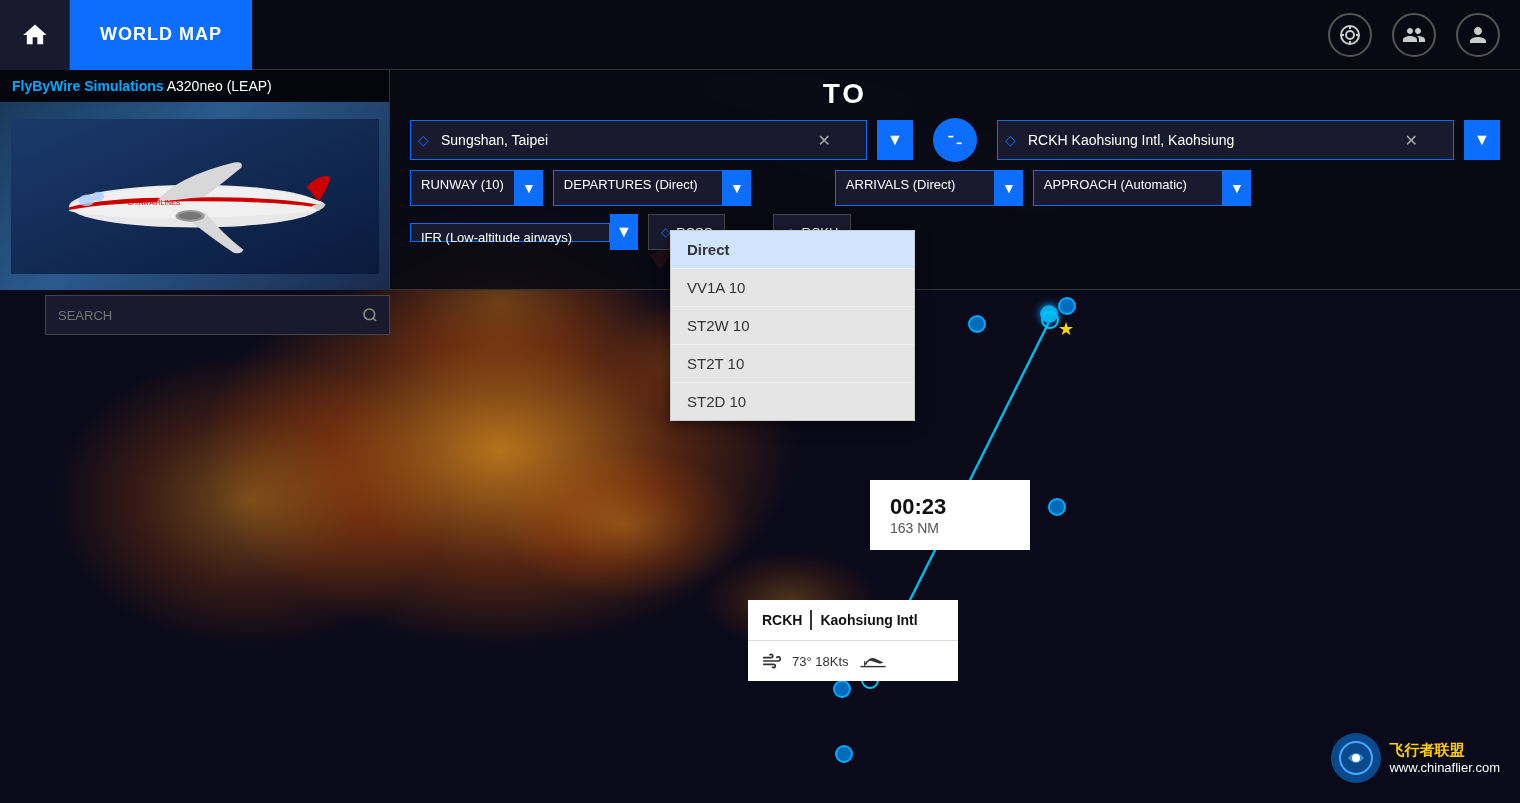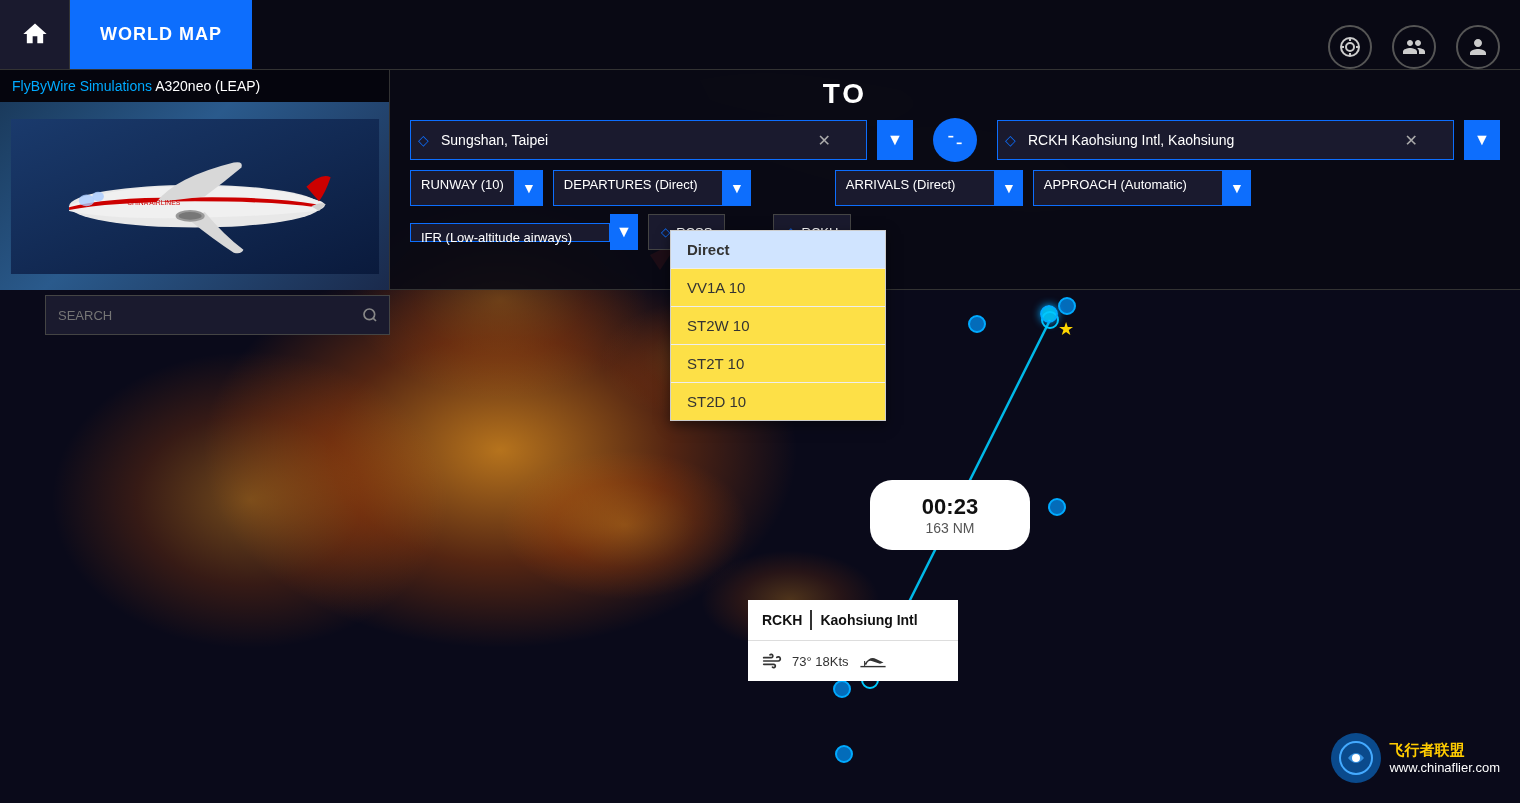--- a/index.html
+++ b/index.html
@@ -29,21 +29,21 @@
     }
 
     
     #topbar {
       position: absolute;
       top: 0; left: 0; right: 0;
       height: 70px;
       background: rgba(10,10,20,0.95);
       border-bottom: 1px solid #333;
       display: flex;
-      align-items: flex-end;
+      align-items: center;
       z-index: 100;
     }
 
     #home-btn {
       width: 70px;
       height: 70px;
       background: #1a1a2e;
       display: flex;
       align-items: center;
       justify-content: center;
@@ -111,21 +111,21 @@
 
     #aircraft-title {
       padding: 8px 12px;
       font-size: 14px;
       color: #fff;
       background: rgba(0,0,0,0.5);
     }
 
     #aircraft-title span.brand {
       color: #00aaff;
-      font-weight: 400;
+      font-weight: 700;
     }
 
     #aircraft-img {
       flex: 1;
       background: linear-gradient(135deg, #1a3a5c 0%, #2a5a8c 40%, #1a2a4c 100%);
       display: flex;
       align-items: center;
       justify-content: center;
       position: relative;
       overflow: hidden;
@@ -361,22 +361,22 @@
       align-items: center;
       justify-content: center;
       font-size: 16px;
     }
 
     
     #departures-dropdown {
       position: absolute;
       top: 230px;
       left: 670px;
-      width: 216px;
-      background: #fde047;
+      width: 245px;
+      background: #e5e5e5;
       border: 1px solid #ccc;
       z-index: 200;
       box-shadow: 0 4px 12px rgba(0,0,0,0.5);
     }
 
     .dropdown-item {
       padding: 10px 16px;
       font-size: 15px;
       color: #333;
       cursor: pointer;
@@ -394,22 +394,21 @@
 
     
     #flight-tooltip {
       position: absolute;
       top: 480px;
       left: 870px;
       background: #fff;
       padding: 14px 20px;
       min-width: 160px;
       z-index: 80;
-      text-align: center;
-      border-radius: 22px;
+      text-align: left;
     }
 
     #flight-tooltip .time {
       font-size: 22px;
       font-weight: 700;
       color: #111;
     }
 
     #flight-tooltip .dist {
       font-size: 14px;

